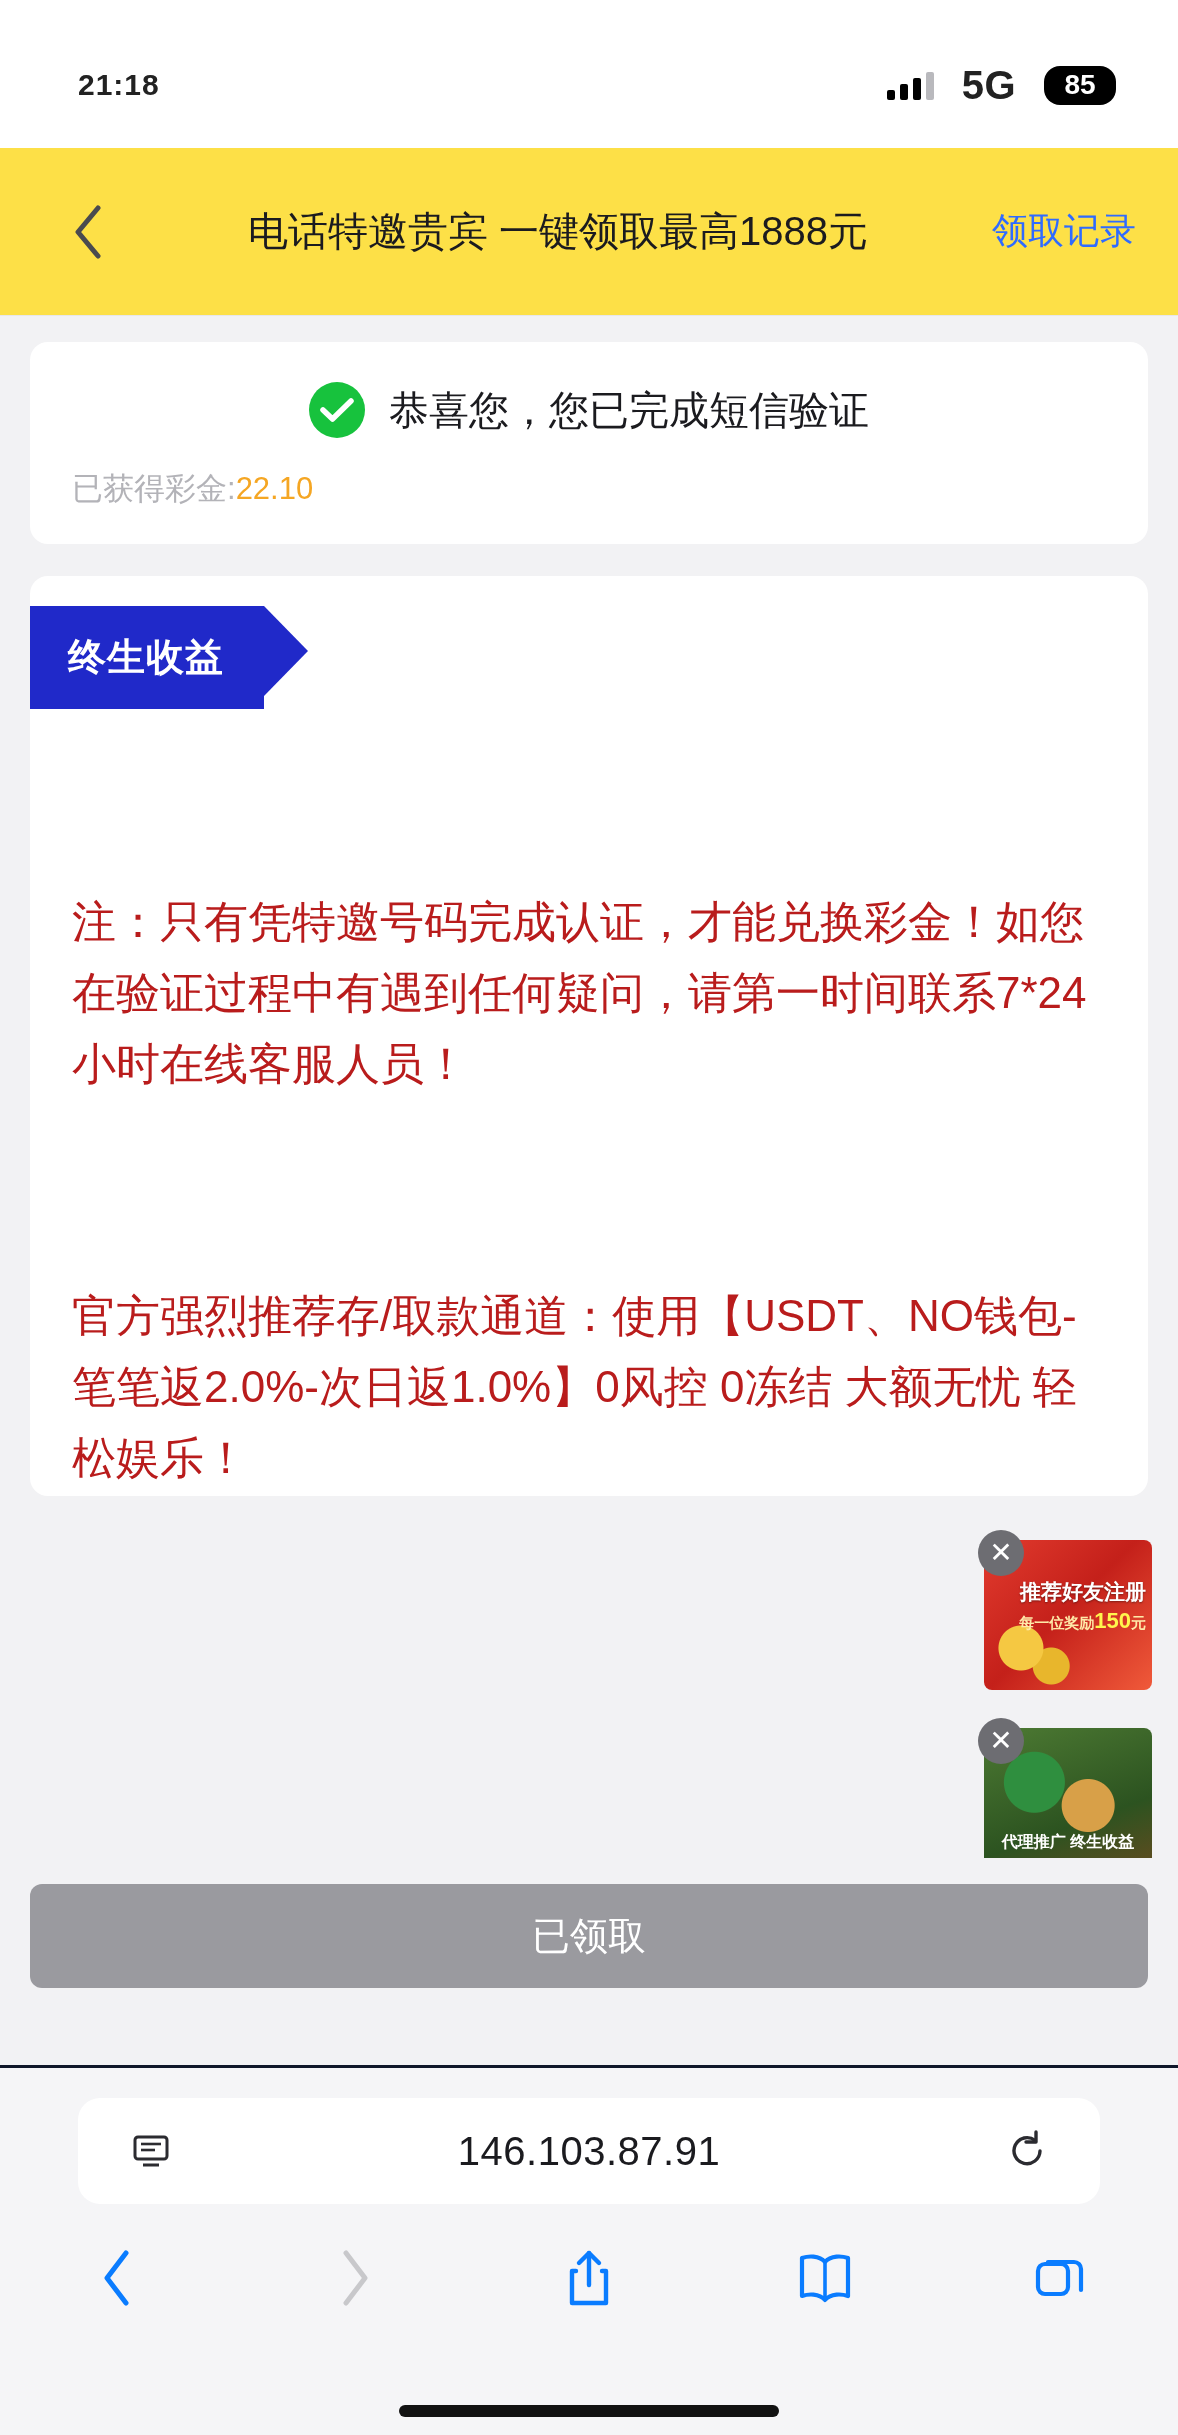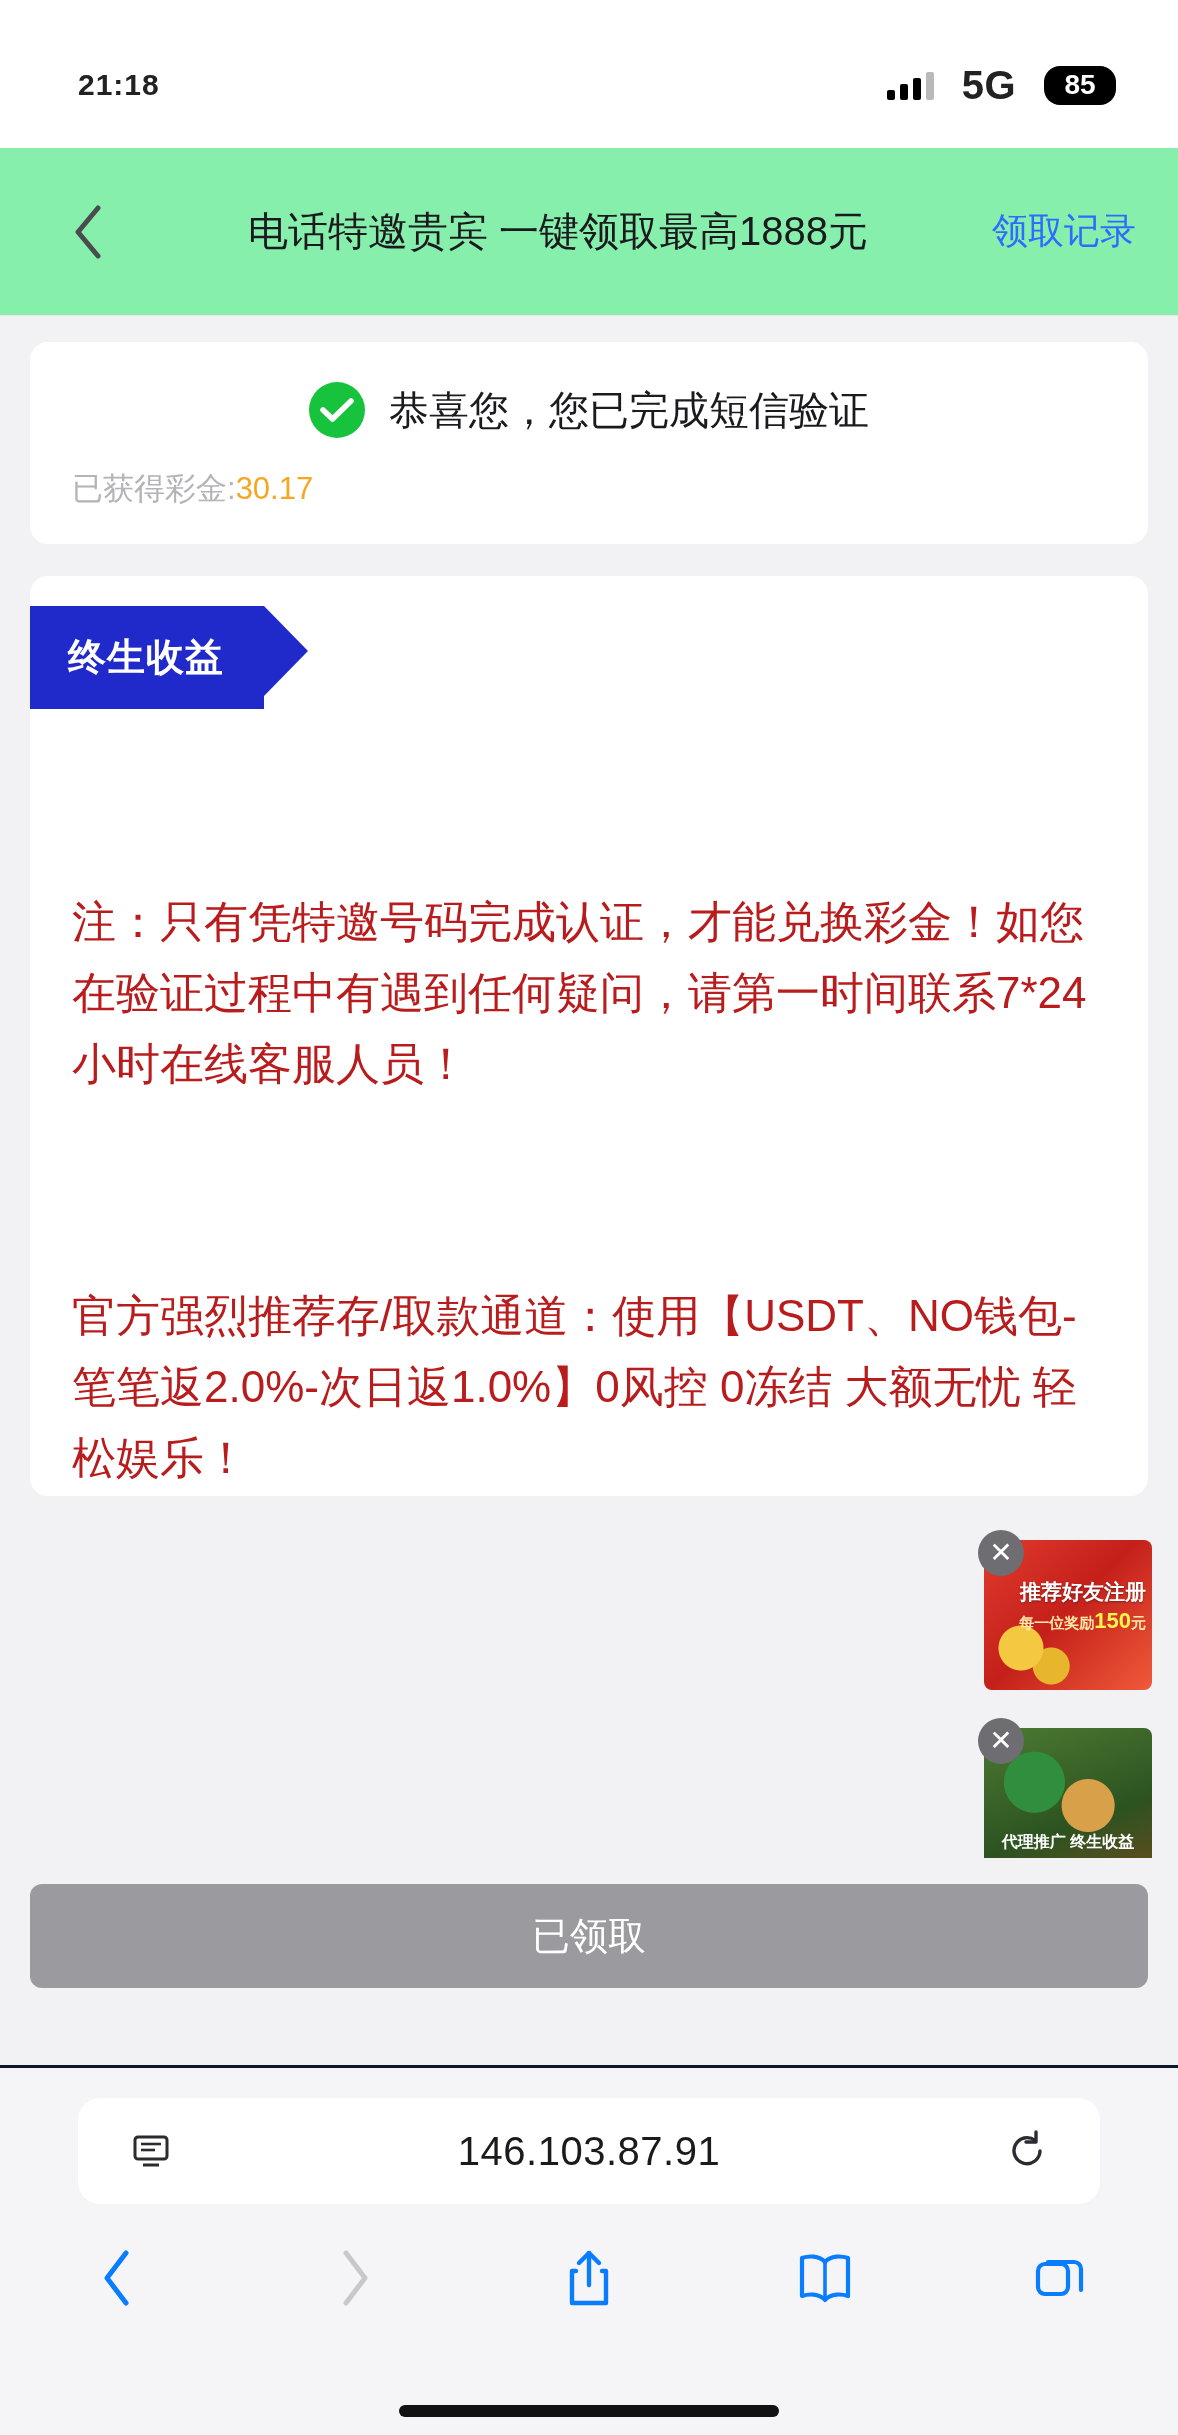--- a/index.html
+++ b/index.html
@@ -43,21 +43,21 @@
   .signal i:nth-child(4){ height:28px; background:#b9b9bd; }
   .net { font-size: 40px; font-weight: 600; letter-spacing:.5px; }
   .battery {
     background:#000; color:#fff; font-size:28px; font-weight:bold;
     border-radius: 16px; padding: 5px 16px 6px; line-height:1;
     min-width: 72px; text-align:center;
   }
 
   
   .navbar {
-    background:#86efac;
+    background:#fde047;
     height: 168px;
     display:flex;
     align-items:center;
     padding: 0 30px 0 54px;
     border-bottom: 1px solid #e7e7ea;
     position: relative;
   }
   .back-btn {
     width: 70px; height: 70px;
     display:flex; align-items:center; justify-content:center;
@@ -320,21 +320,21 @@
   <div class="card">
     <div class="success-row">
       <span class="check">
         <svg width="34" height="26" viewBox="0 0 34 26" aria-hidden="true">
           <path d="M3 13 L12.5 22 L31 4" fill="none" stroke="#ffffff" stroke-width="5.5" stroke-linecap="round" stroke-linejoin="round"></path>
         </svg>
       </span>
       <span class="success-text">恭喜您，您已完成短信验证</span>
     </div>
     <div class="bonus-row">
-      <span>已获得彩金:</span><span class="amt">30.17</span>
+      <span>已获得彩金:</span><span class="amt">22.10</span>
     </div>
   </div>
 
   <div class="desc-card">
     <div class="ribbon">终生收益</div>
     <div class="desc-body">
       <p>注：只有凭特邀号码完成认证，才能兑换彩金！如您在验证过程中有遇到任何疑问，请第一时间联系7*24小时在线客服人员！</p>
       <p>官方强烈推荐存/取款通道：使用【USDT、NO钱包-笔笔返2.0%-次日返1.0%】0风控 0冻结 大额无忧 轻松娱乐！</p>
       <div class="lines">
         

